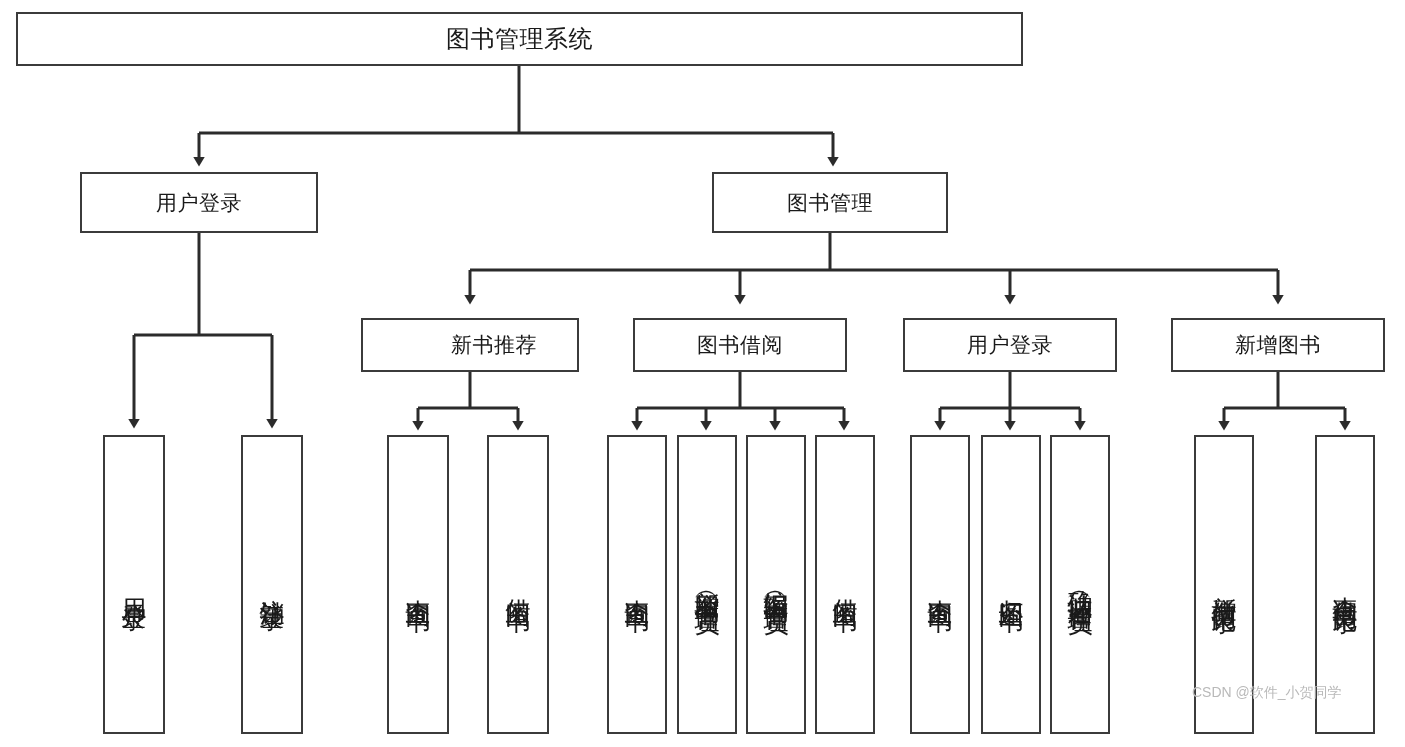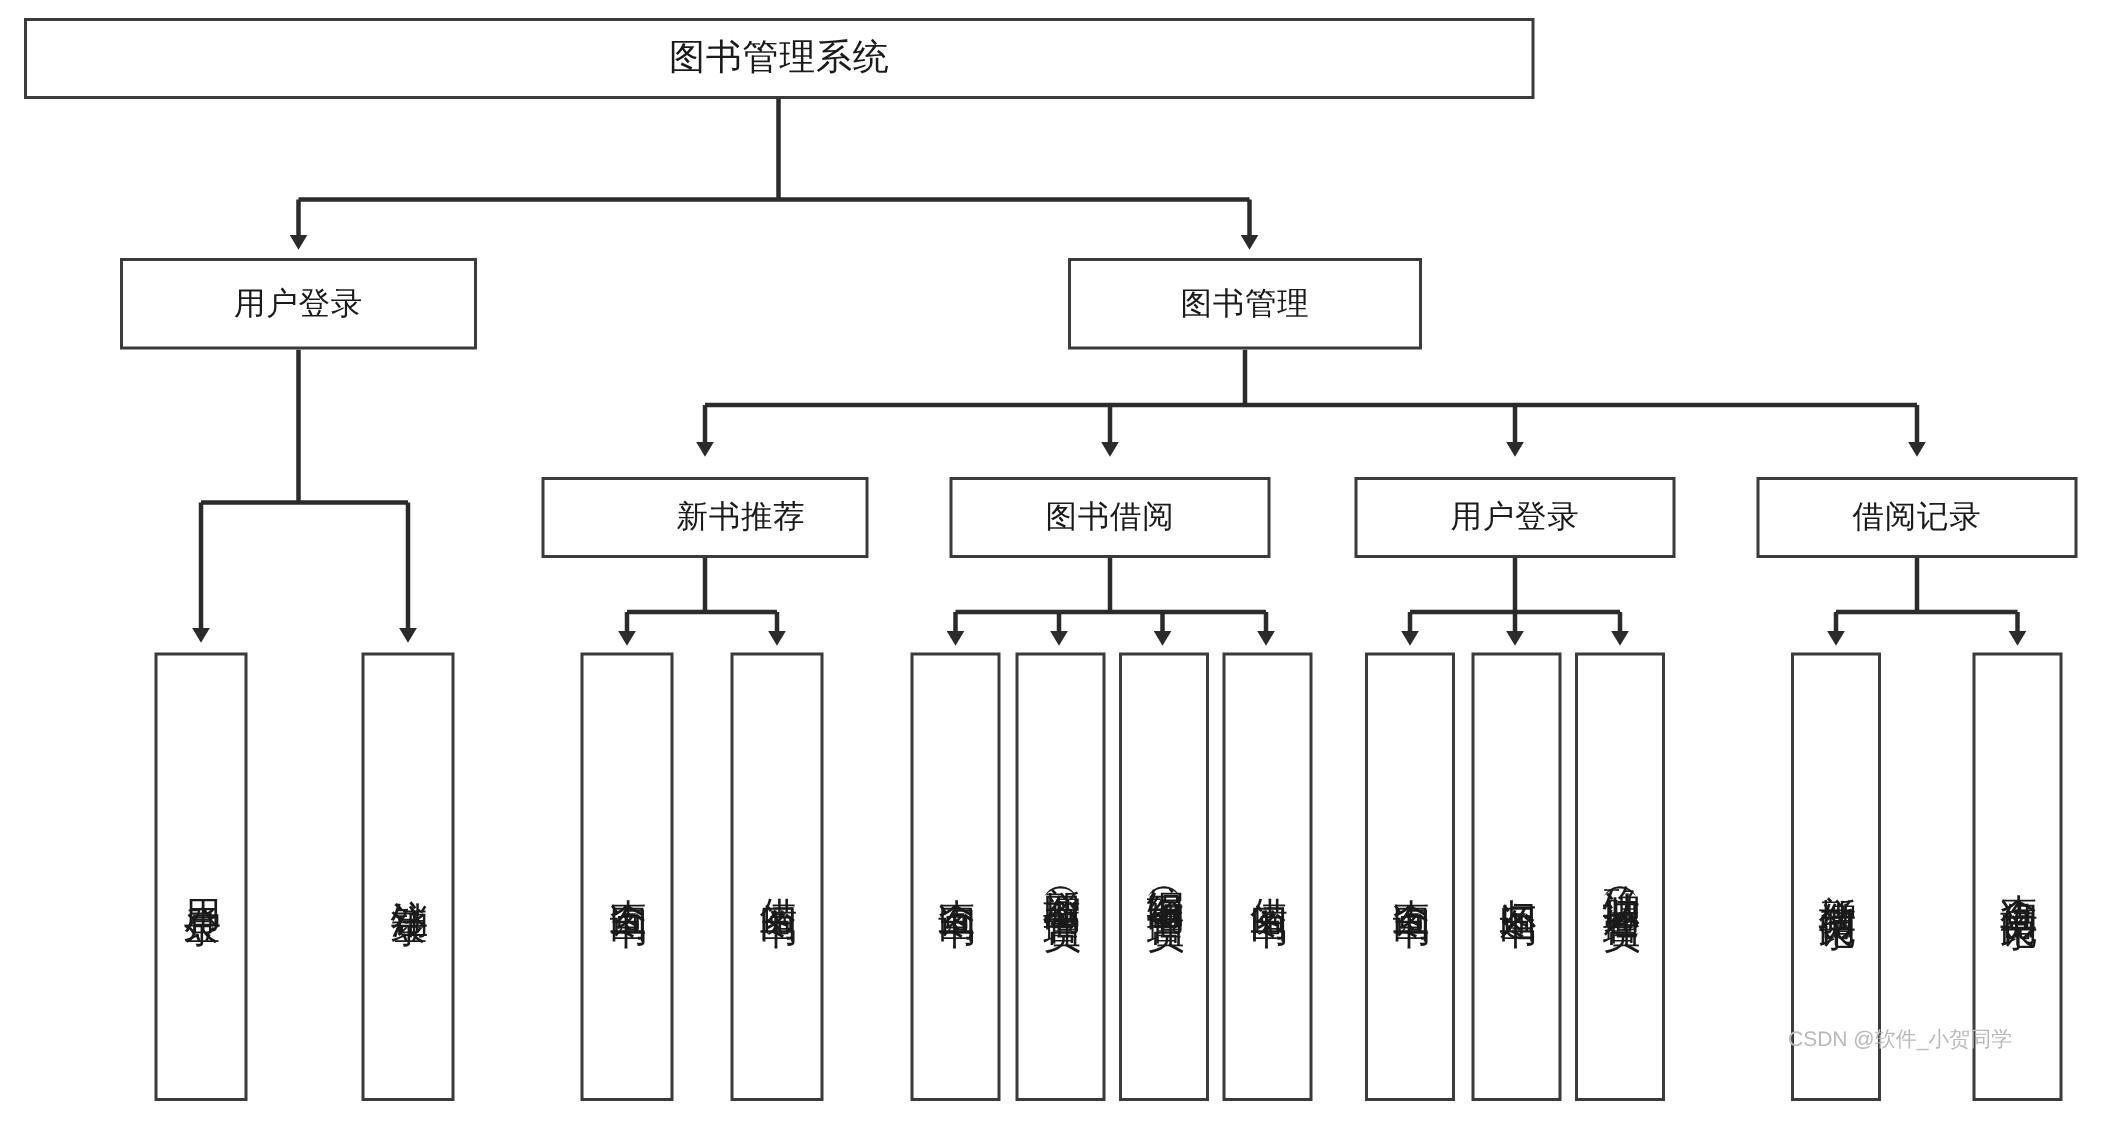--- a/index.html
+++ b/index.html
@@ -150,21 +150,21 @@
 
   <div class="node horiz" style="left:633px; top:318px; width:214px; height:54px;">
     <span class="label">图书借阅</span>
   </div>
 
   <div class="node horiz" style="left:903px; top:318px; width:214px; height:54px;">
     <span class="label">用户登录</span>
   </div>
 
   <div class="node horiz" style="left:1171px; top:318px; width:214px; height:54px;">
-    <span class="label">借阅记录</span>
+    <span class="label">新增图书</span>
   </div>
 
   <div class="node vert" style="left:103px; top:435px; width:62px; height:299px;">
     <span class="label">用户登录</span>
   </div>
 
   <div class="node vert" style="left:241px; top:435px; width:62px; height:299px;">
     <span class="label">注销登录</span>
   </div>
 

